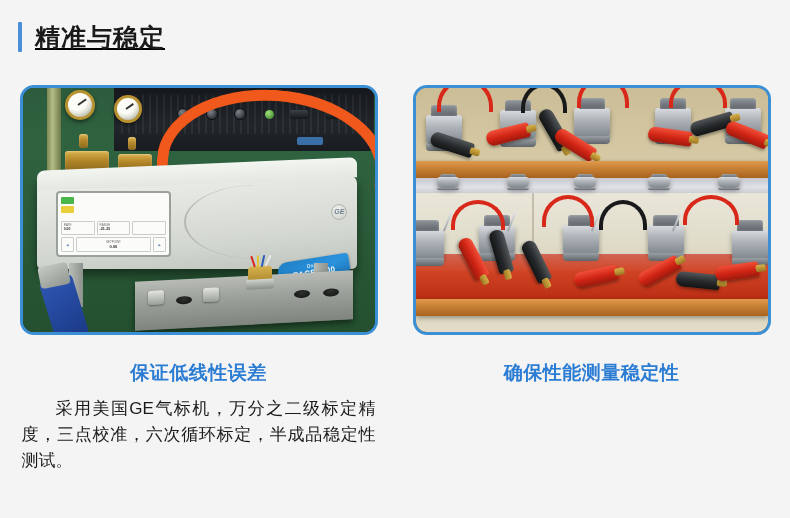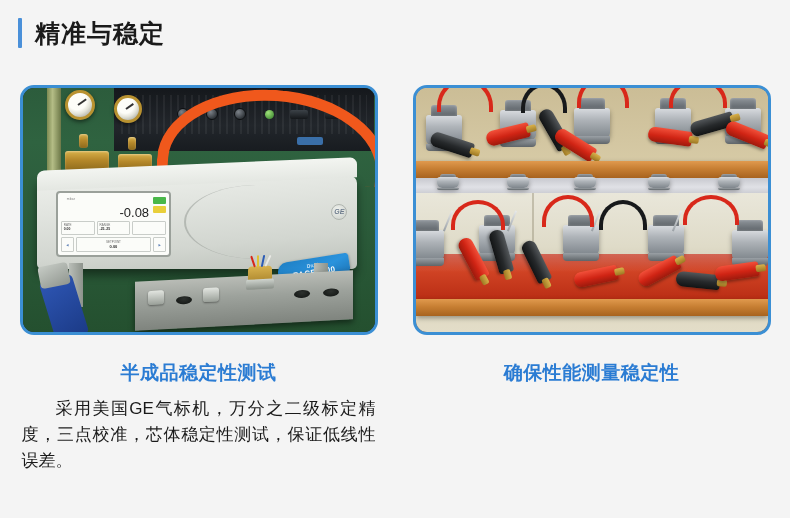--- a/index.html
+++ b/index.html
@@ -18,22 +18,23 @@
     height: 518px;
     background: #f4f4f4;
   }
 
   
   .section-head {
     position: absolute;
     left: 18px;
     top: 18px;
     display: flex;
-    align-items: flex-start;
+    align-items: flex-end;
     height: 34px;
+    text-decoration: underline;
   }
   .head-accent {
     width: 4px;
     height: 30px;
     background: #4a90d9;
     border-radius: 1px;
     margin-right: 13px;
   }
   .head-title {
     font-size: 25px;
@@ -377,24 +378,20 @@
           <div class="gauge" style="left:26%;top:3%;width:28px;height:28px;"></div>
 
           <div class="orange-hose"></div>
 
           <div class="pace-body">
             <div class="pace-top"></div>
             <div class="pace-swoosh"></div>
 
             <div class="lcd">
               <div class="lcd-top">
-                <div class="lcd-main">
-                  <div class="lcd-unit">mbar</div>
-                  <div class="lcd-value">-0.08</div>
-                </div>
                 <div class="lcd-sidebtns">
                   <div class="lcd-chip chip-green"></div>
                   <div class="lcd-chip chip-yellow"></div>
                 </div>
               </div>
               <div class="lcd-mid">
                 <div class="lcd-cell">
                   <span>RATE</span>
                   <b>0.00</b>
                 </div>
@@ -436,22 +433,22 @@
               <div class="wire" style="left:9px;background:#e0c233;"></div>
               <div class="wire" style="left:14px;background:#2b5bb5;transform:rotate(12deg);"></div>
               <div class="wire" style="left:19px;background:#e8e8e4;transform:rotate(26deg);"></div>
             </div>
           </div>
 
           <div class="blue-tool"></div>
         </div>
       </div>
 
-      <div class="cap-title">半成品稳定性测试</div>
-      <div class="cap-body">采用美国GE气标机，万分之二级标定精度，三点校准，芯体稳定性测试，保证低线性误差。</div>
+      <div class="cap-title">保证低线性误差</div>
+      <div class="cap-body">采用美国GE气标机，万分之二级标定精度，三点校准，六次循环标定，半成品稳定性测试。</div>
     </div>
 
     <div class="card right">
       <div class="photo-frame">
         <div class="photo">
           <div class="shelf-bg"></div>
           <div class="wall-upper"></div>
           <div class="wall-mid"></div>
           <div class="wall-seam"></div>
 

